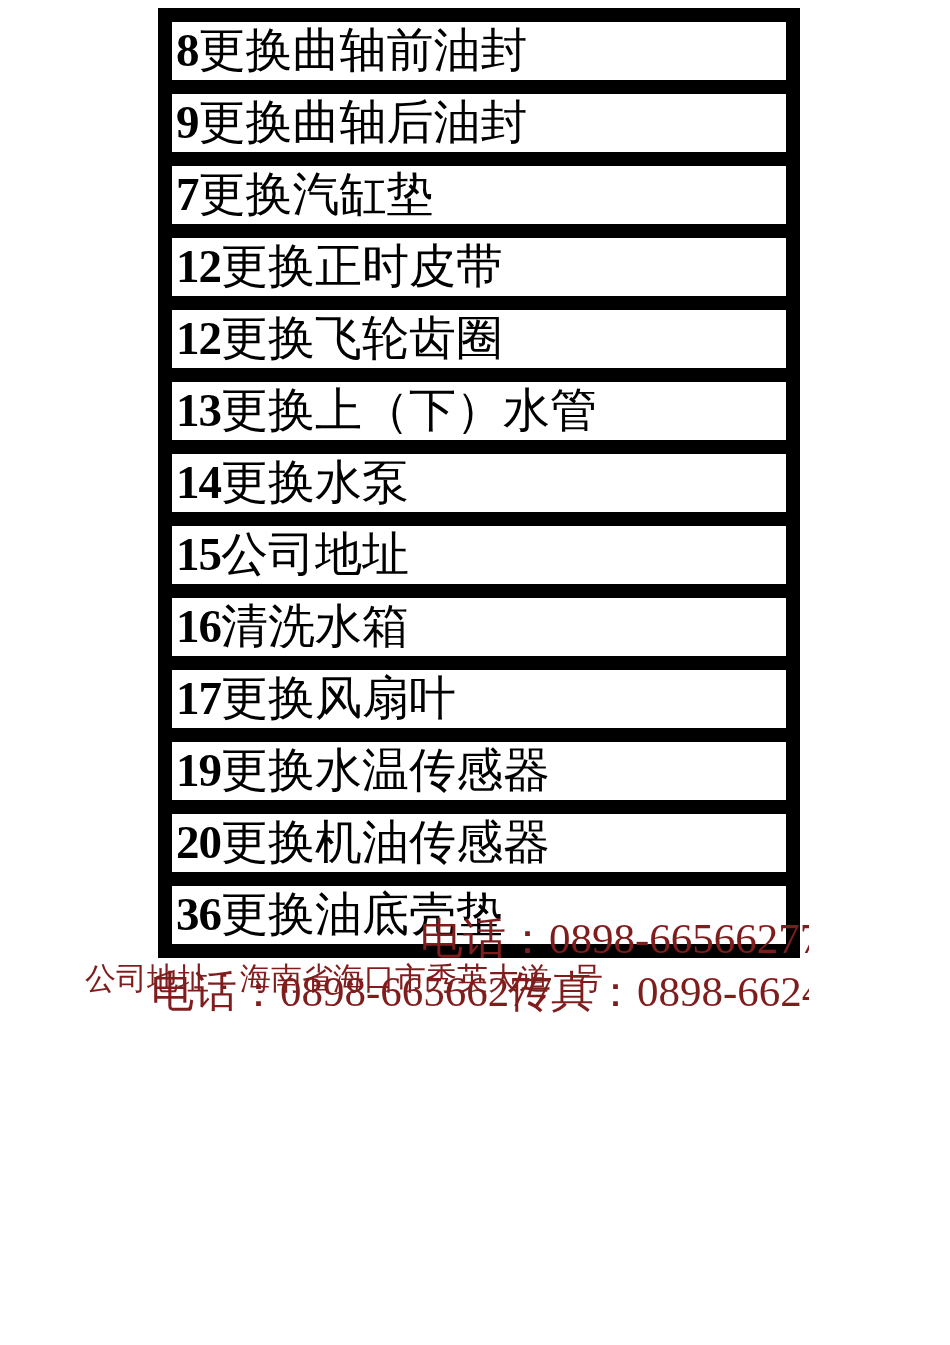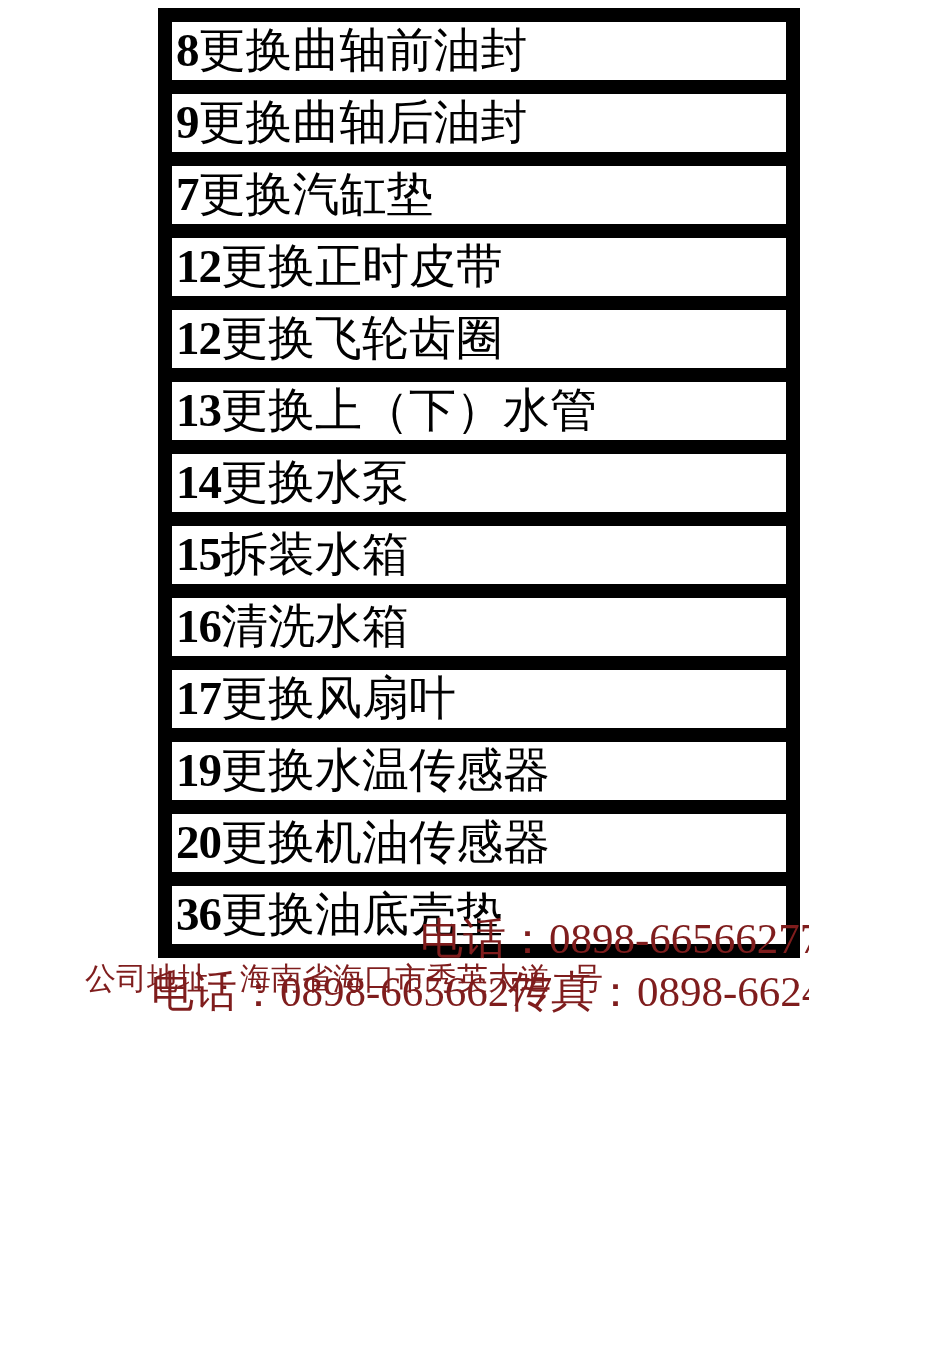--- a/index.html
+++ b/index.html
@@ -77,21 +77,21 @@
         <tr>
           <td><span class="num">12</span><span class="txt">更换飞轮齿圈</span></td>
         </tr>
         <tr>
           <td><span class="num">13</span><span class="txt">更换上（下）水管</span></td>
         </tr>
         <tr>
           <td><span class="num">14</span><span class="txt">更换水泵</span></td>
         </tr>
         <tr>
-          <td><span class="num">15</span><span class="txt">拆装水箱</span></td>
+          <td><span class="num">15</span><span class="txt">公司地址</span></td>
         </tr>
         <tr>
           <td><span class="num">16</span><span class="txt">清洗水箱</span></td>
         </tr>
         <tr>
           <td><span class="num">17</span><span class="txt">更换风扇叶</span></td>
         </tr>
         <tr>
           <td><span class="num">19</span><span class="txt">更换水温传感器</span></td>
         </tr>

